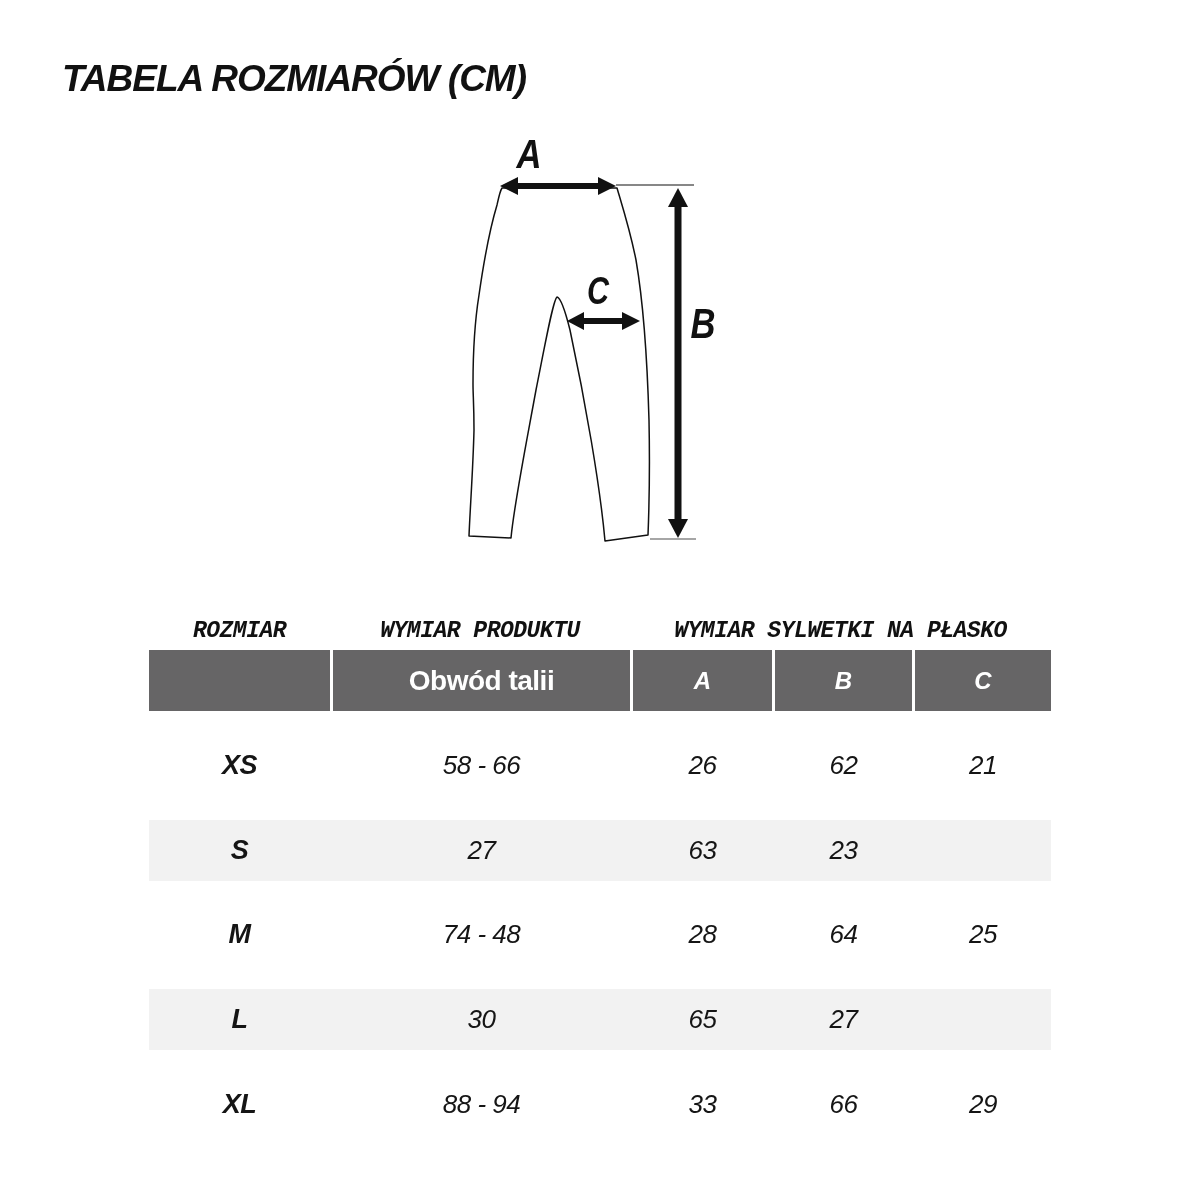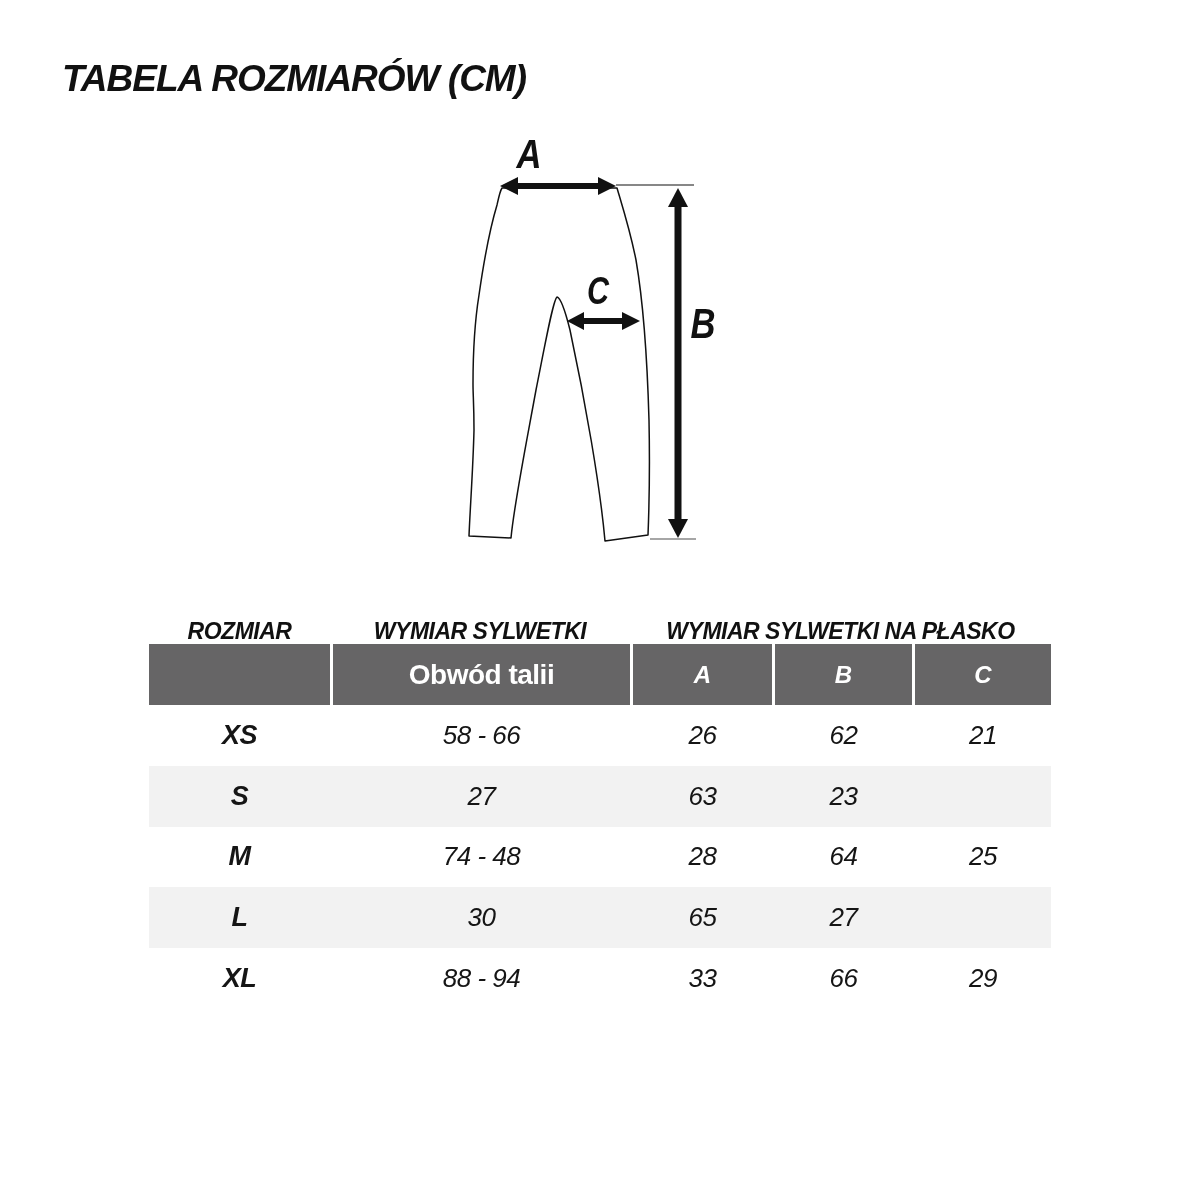--- a/index.html
+++ b/index.html
@@ -13,38 +13,38 @@
     font-size:37px; font-weight:700; font-style:italic;
     letter-spacing:-1px; color:#111; white-space:nowrap;
   }
   .diagram { position:absolute; left:440px; top:130px; width:300px; height:430px; }
   .diagram text {
     font-family:"Liberation Sans", sans-serif; font-weight:700; font-style:italic; fill:#111;
   }
   .size-table { position:absolute; left:149px; top:618px; width:902px; }
   .group-headers {
     display:grid; grid-template-columns:181px 300px 421px;
-    height:26px; margin-bottom:0; align-items:end;
+    height:26px; margin-bottom:6px; align-items:end;font-family:Liberation Mono, monospace;
   }
   .group-headers .gh {
     text-align:center; font-size:23px; font-weight:700; font-style:italic;
     letter-spacing:-0.5px; color:#111; white-space:nowrap;
   }
   .grid-row {
     display:grid; grid-template-columns:181px 297px 139px 137px 136px;
     column-gap:3px;
   }
   .header-row { height:61px; }
   .header-row .cell {
     background:#666566; color:#ffffff;
     display:flex; align-items:center; justify-content:center;
   }
   .header-row .waist-h { font-size:28px; font-weight:700; font-style:normal; letter-spacing:-0.5px; }
   .header-row .abc-h  { font-size:24px; font-weight:700; font-style:italic; }
-  .data-row { height:60.8px; }
+  .data-row { height:60.8px;margin-top:24px; }
   .data-row.alt { background:#f2f2f2; }
   .data-row .cell {
     display:flex; align-items:center; justify-content:center; letter-spacing:-0.5px;
   }
   .size-cell { font-size:27px; font-weight:700; font-style:italic; }
   .num-cell  { font-size:26px; font-weight:400; font-style:italic; }
 </style>
 </head>
 <body>
 
@@ -94,21 +94,21 @@
 
     <text x="529" y="168" font-size="40" text-anchor="middle" textLength="25" lengthAdjust="spacingAndGlyphs">A</text>
     <text x="703" y="338" font-size="42" text-anchor="middle" textLength="25" lengthAdjust="spacingAndGlyphs">B</text>
     <text x="598" y="304" font-size="38" text-anchor="middle" textLength="22" lengthAdjust="spacingAndGlyphs">C</text>
   </svg>
 
   <div class="size-table">
 
     <div class="group-headers">
       <div class="gh">ROZMIAR</div>
-      <div class="gh">WYMIAR SYLWETKI</div>
+      <div class="gh">WYMIAR PRODUKTU</div>
       <div class="gh">WYMIAR SYLWETKI NA PŁASKO</div>
     </div>
 
     <div class="grid-row header-row">
       <div class="cell"></div>
       <div class="cell waist-h">Obwód talii</div>
       <div class="cell abc-h">A</div>
       <div class="cell abc-h">B</div>
       <div class="cell abc-h">C</div>
     </div>

